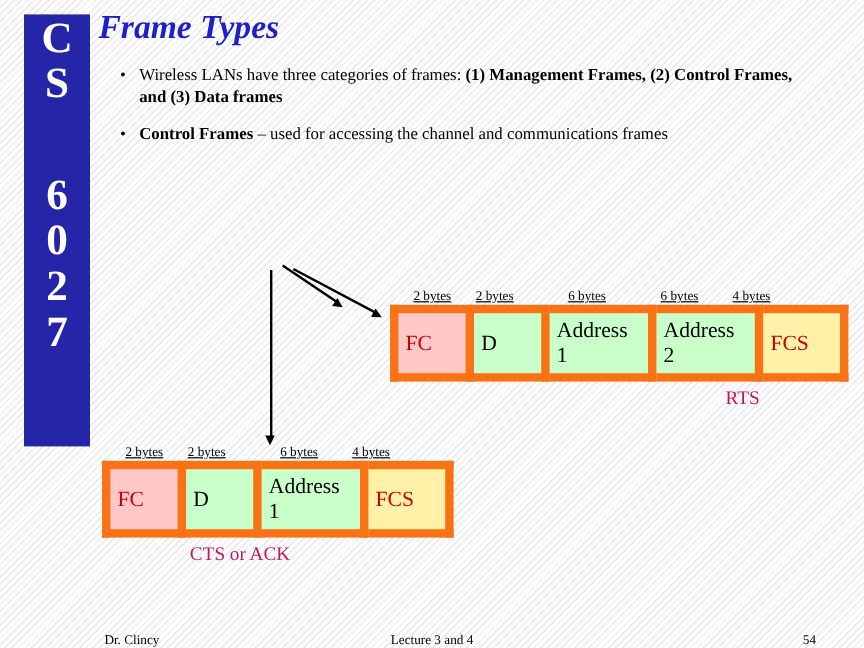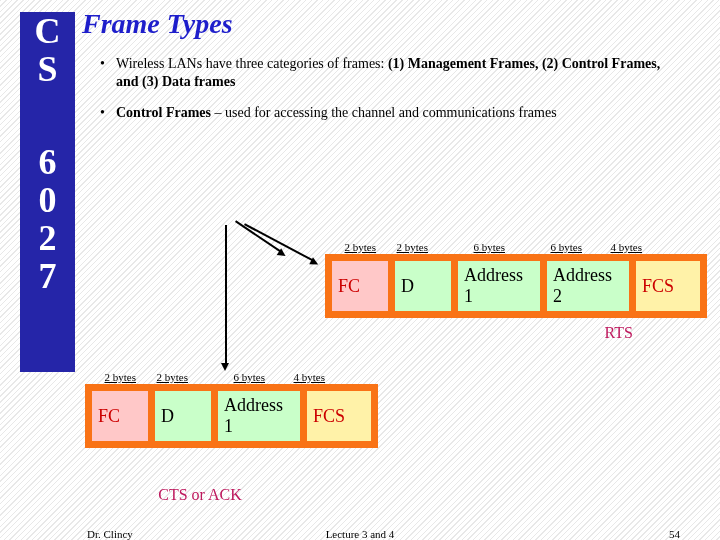--- a/index.html
+++ b/index.html
@@ -209,20 +209,20 @@
   <table class="frametable">
     <tbody>
         <tr>
       <td class="pink" style="width:44px;color:#cc0000;">FC</td>
       <td class="green" style="width:44px">D</td>
       <td class="green" style="width:70px">Address 1</td>
       <td class="yellow" style="width:52px;color:#cc0000;">FCS</td>
     </tr>
   </tbody>
     </table>
-  <div class="caption left" style="width:230px;margin-top:32px;">CTS or ACK</div>
+  <div class="caption left" style="width:230px;">CTS or ACK</div>
 </div>
 
 <div class="footer">
   <span class="fl">Dr. Clincy</span>
   <span class="fc">Lecture 3 and 4</span>
   <span class="fr">54</span>
 </div>
 
 </body></html>

